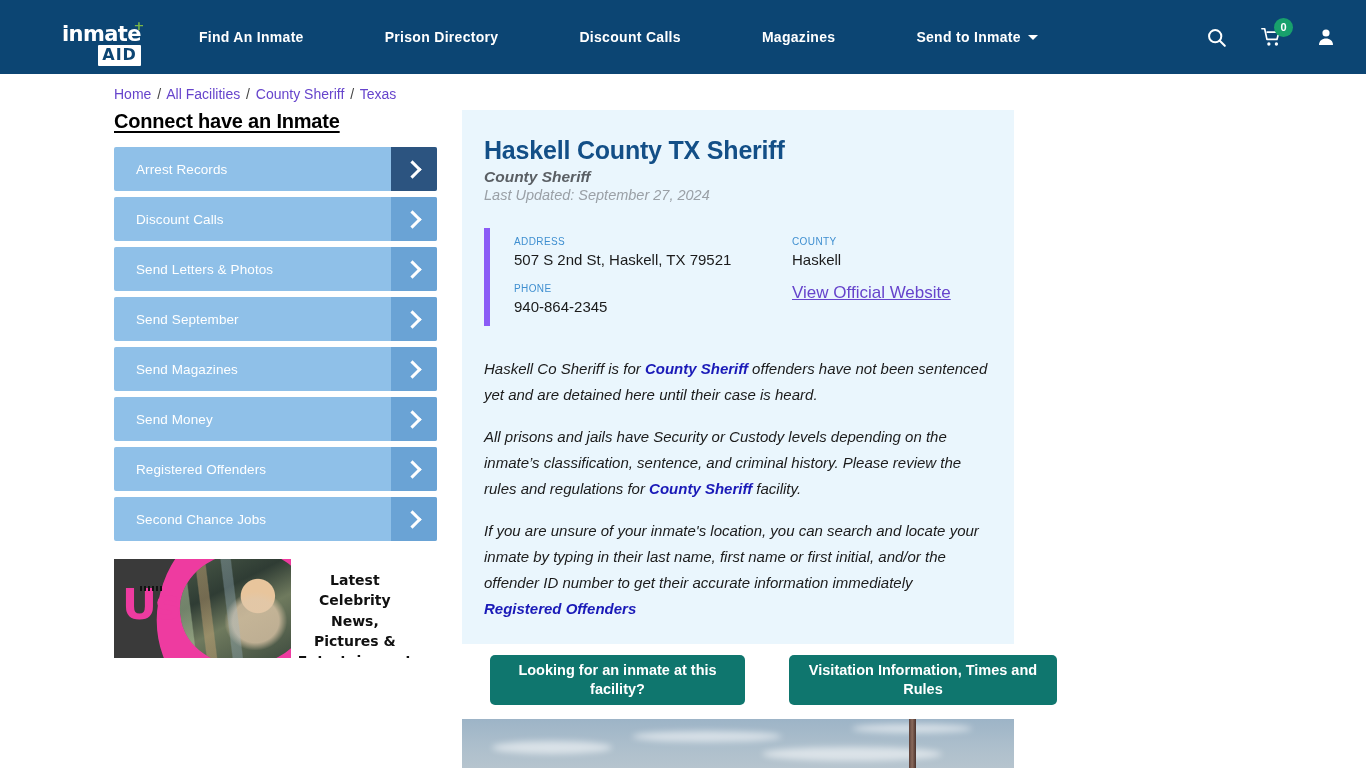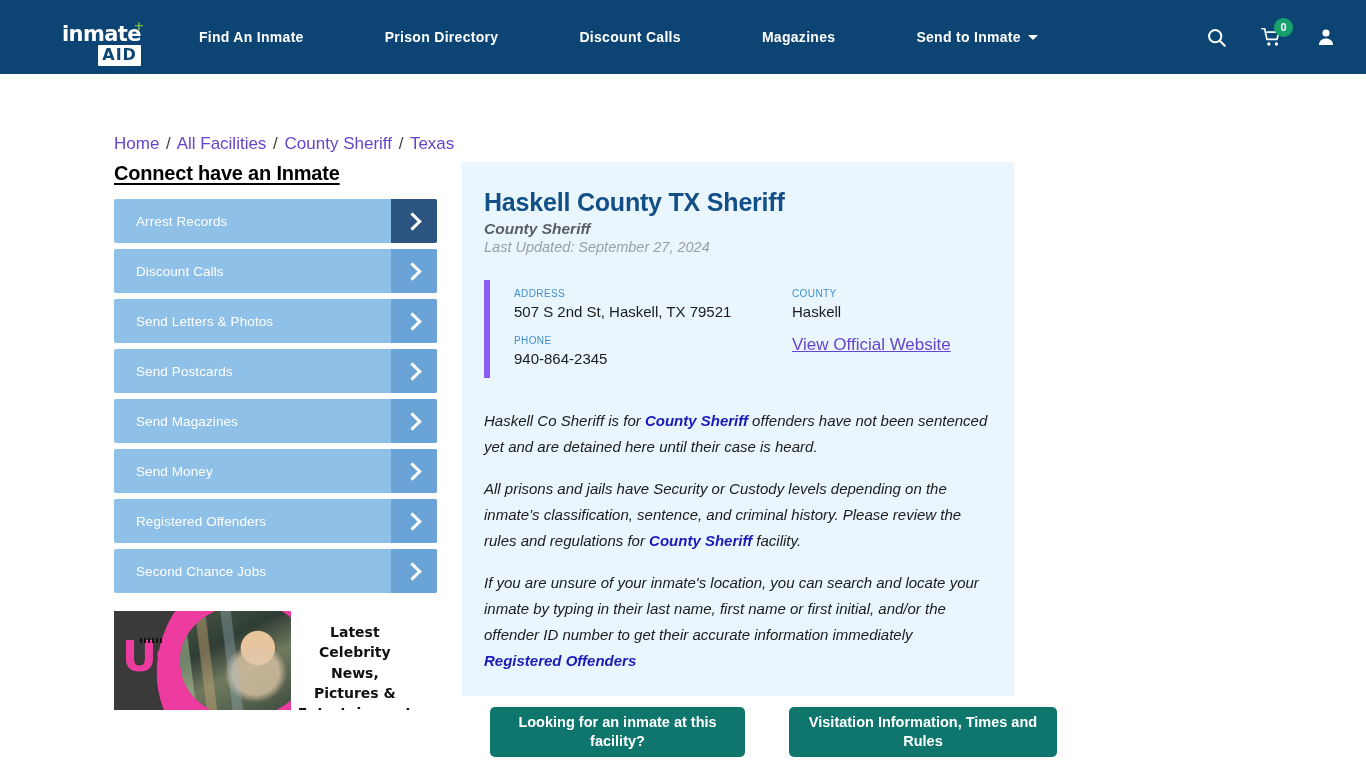--- a/index.html
+++ b/index.html
@@ -119,23 +119,22 @@
 
   
   .page {
     width: 1366px;
     padding: 0;
     position: relative;
     background: #fff;
   }
   .breadcrumb {
     padding: 12px 0 0 114px;
-    font-size: 17px;
+    font-size: 14px;
     color: #333;
-    margin-top: 48px;
   }
   .breadcrumb a {
     color: #6644cc;
     text-decoration: none;
   }
   .breadcrumb .sep { color: #444; margin: 0 2px; }
 
   .content-wrap {
     display: flex;
     padding: 0 0 0 114px;
@@ -502,21 +501,21 @@
             <i class="chev"></i>
           </span>
       </div>
       <div class="side-btn">
         <span class="side-btn-label">Send Letters &amp; Photos</span>
         <span class="side-btn-arrow">
             <i class="chev"></i>
           </span>
       </div>
       <div class="side-btn">
-        <span class="side-btn-label">Send Postcards</span>
+        <span class="side-btn-label">Send September</span>
         <span class="side-btn-arrow">
             <i class="chev"></i>
           </span>
       </div>
       <div class="side-btn">
         <span class="side-btn-label">Send Magazines</span>
         <span class="side-btn-arrow">
             <i class="chev"></i>
           </span>
       </div>

